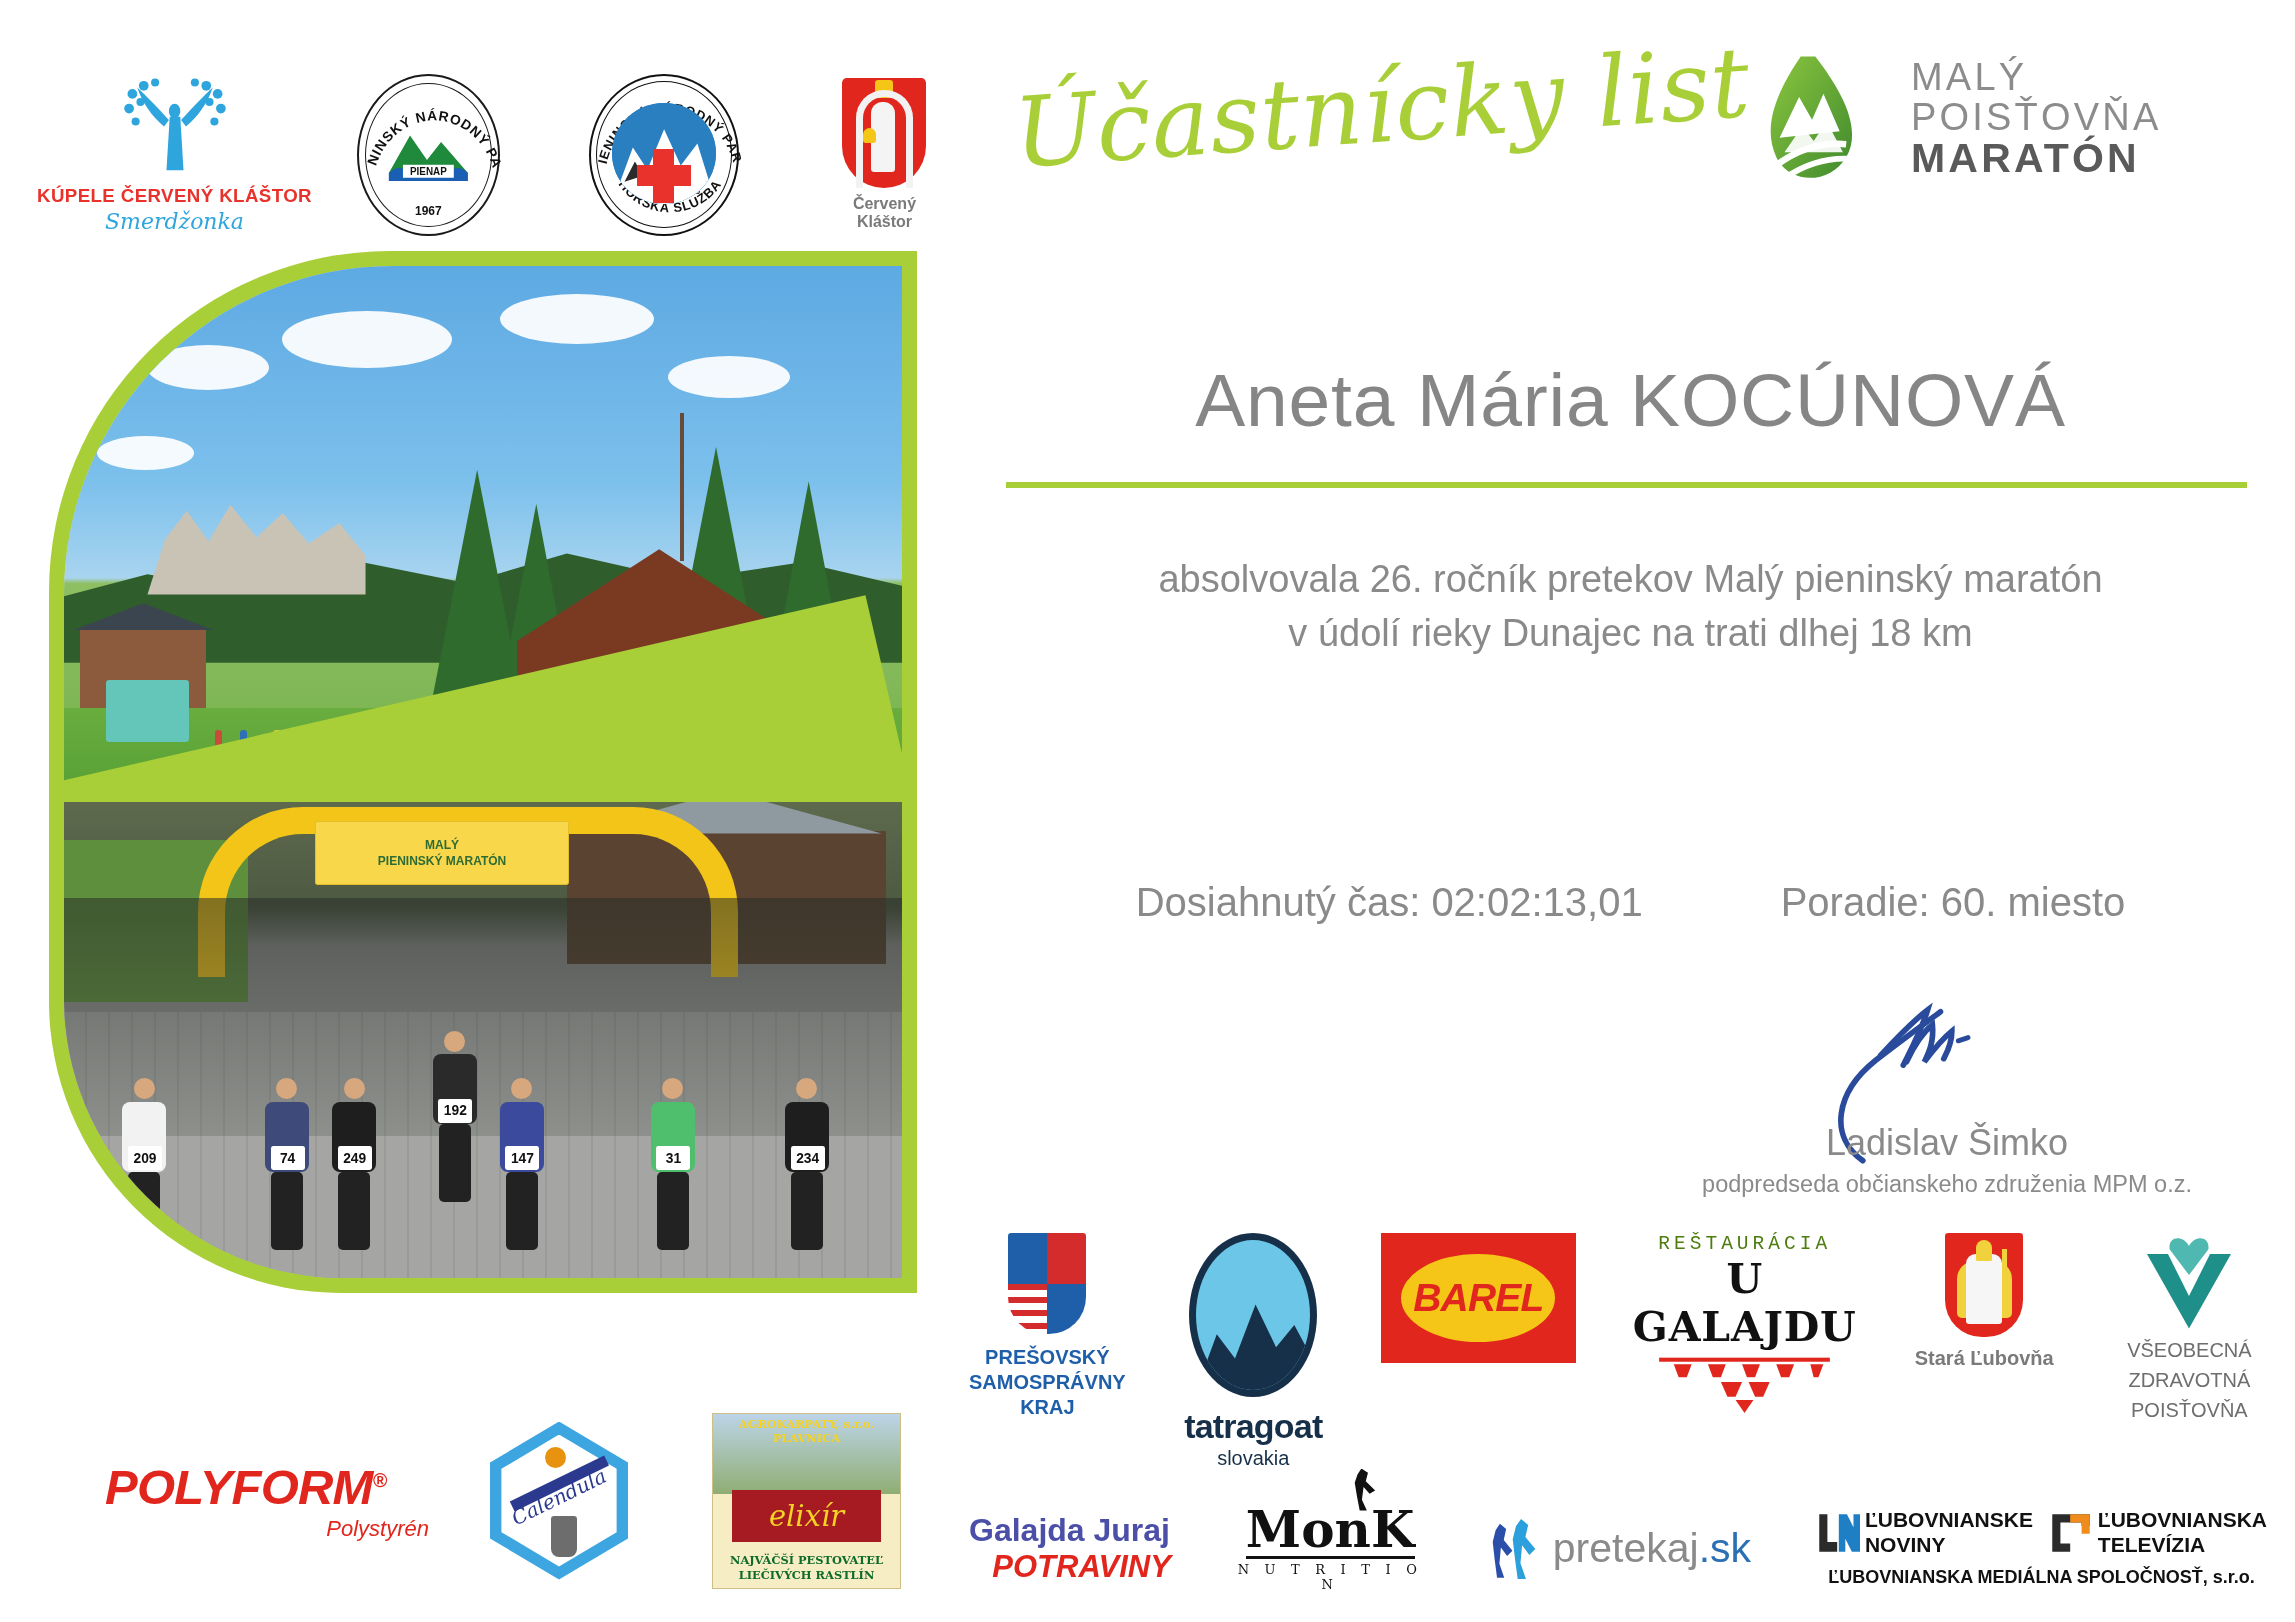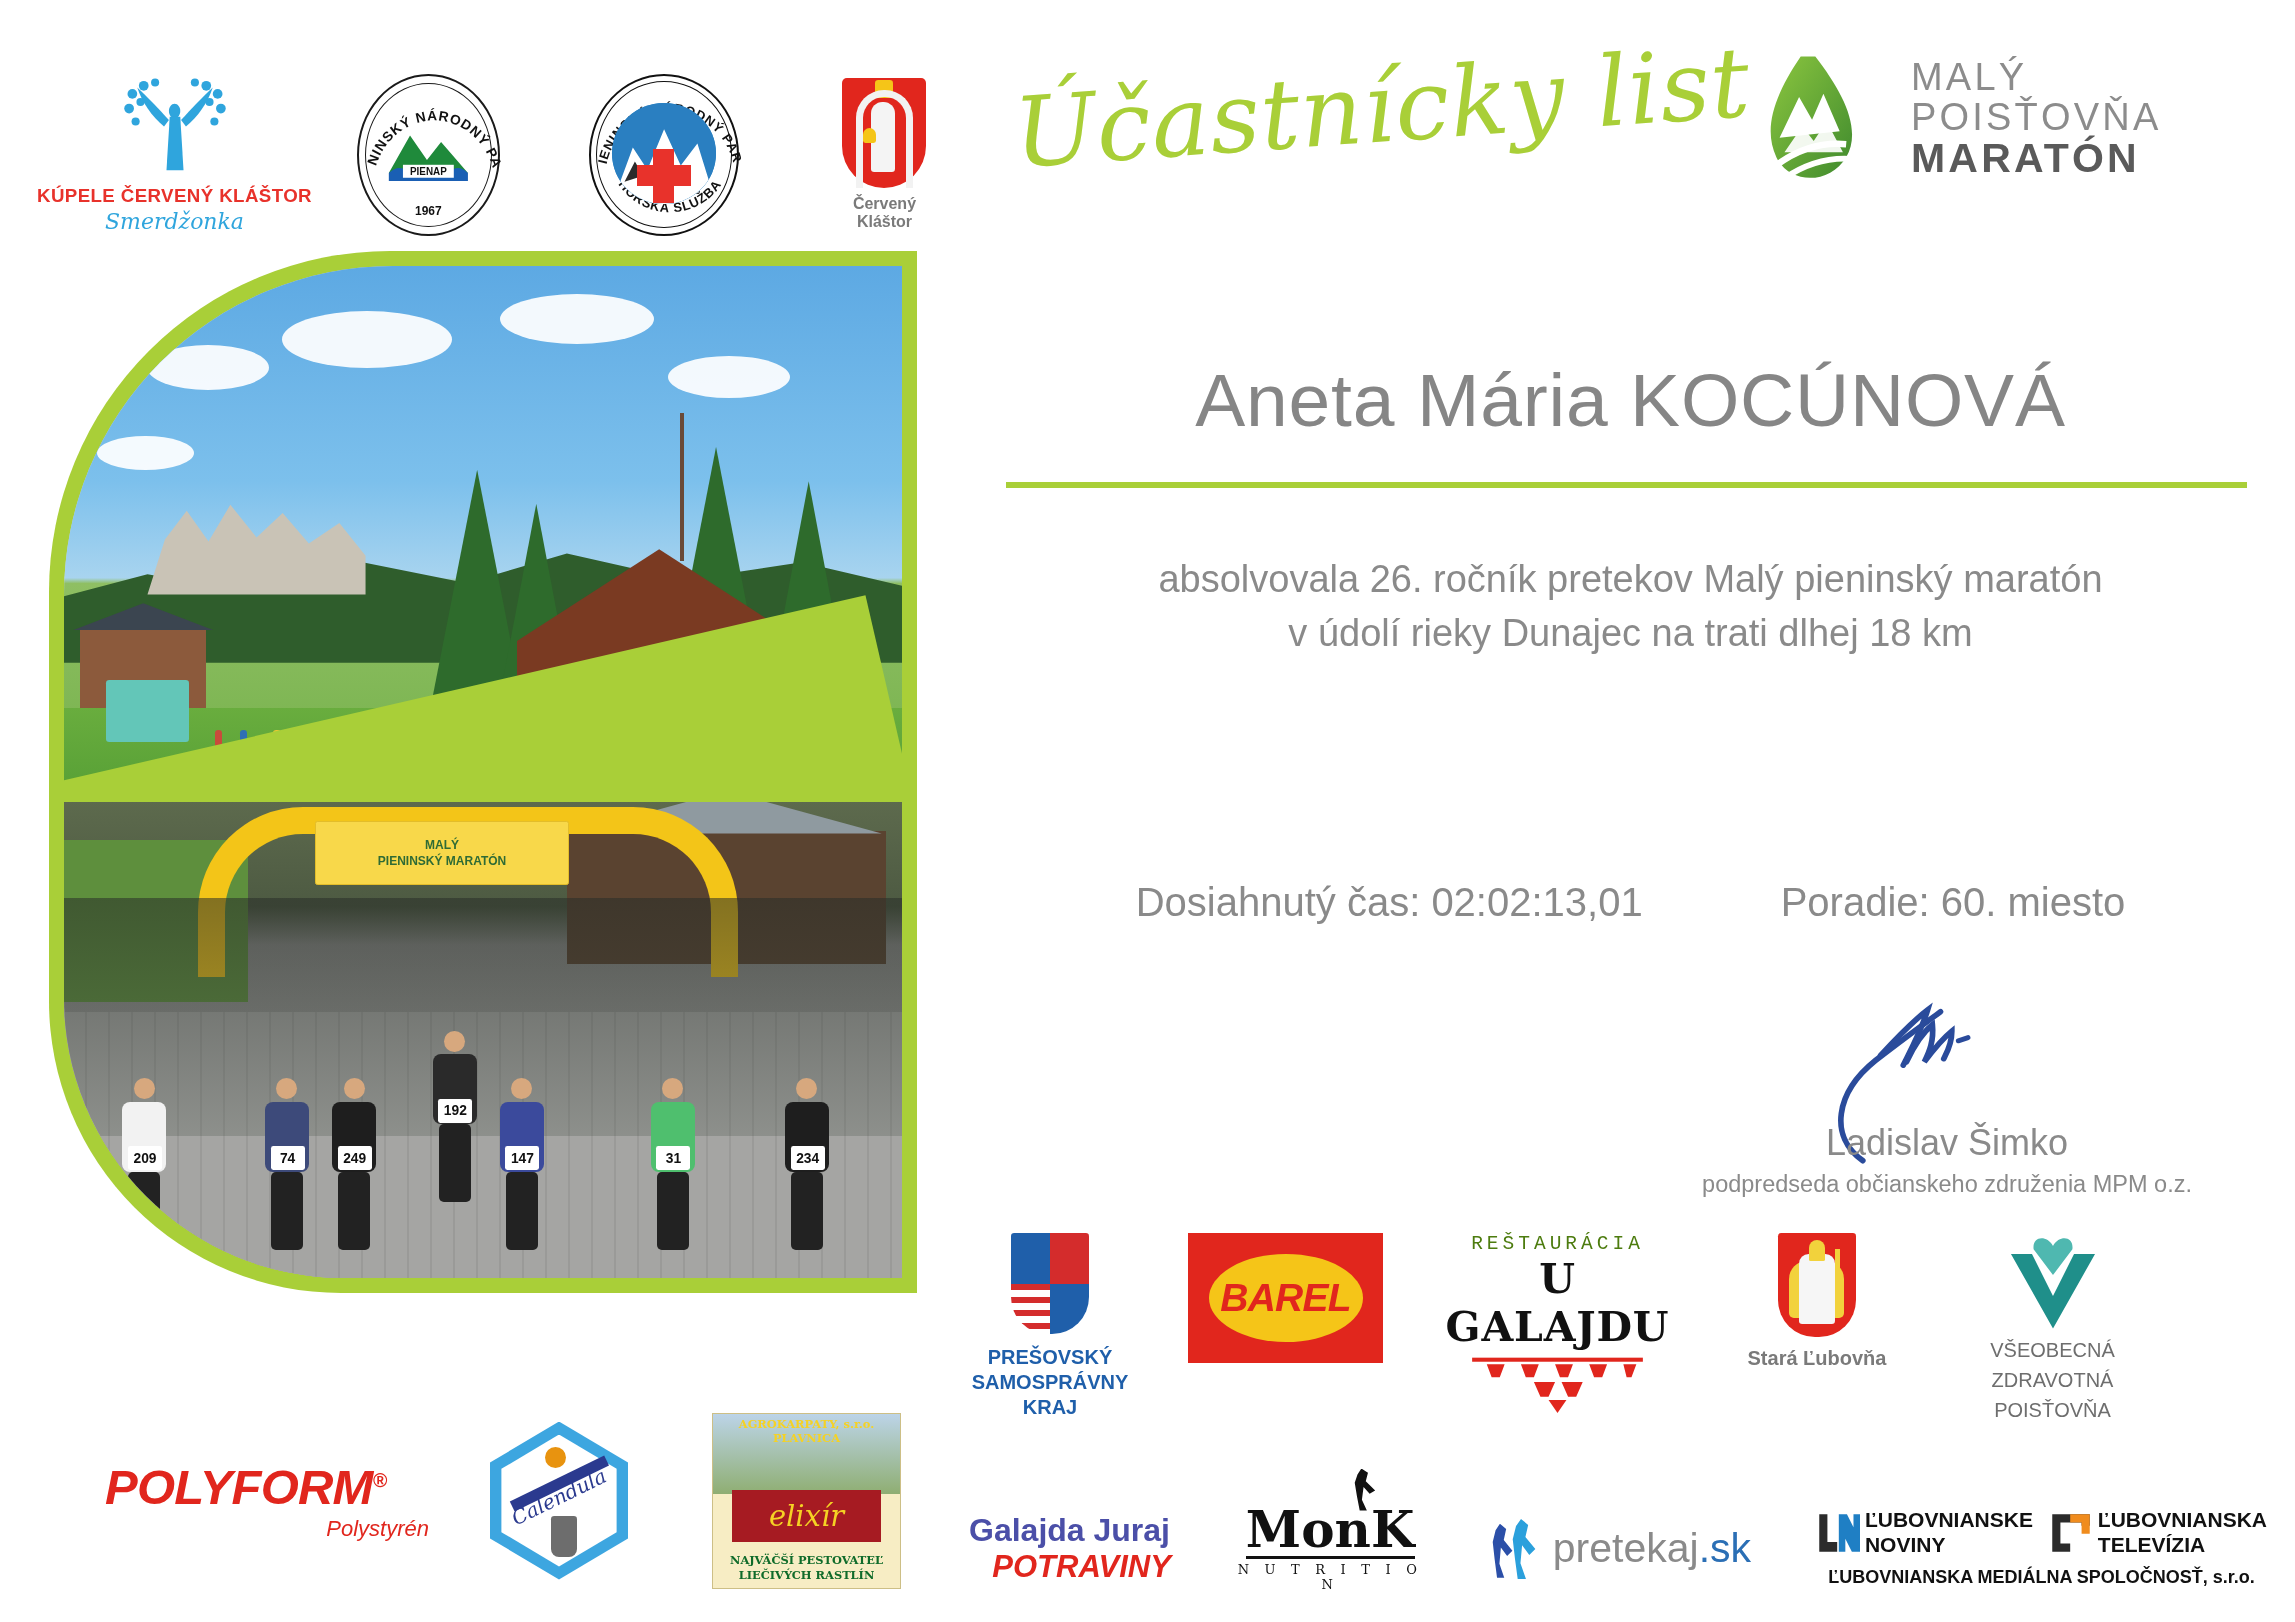--- a/index.html
+++ b/index.html
@@ -503,20 +503,27 @@
         <div class="q1"></div>
           <div class="q2"></div>
           <div class="q3"></div>
           <div class="q4"></div>
       </div>
       <div class="cap" style="white-space:pre-line">PREŠOVSKÝ
 SAMOSPRÁVNY
 KRAJ</div>
     </div>
 
+    <div class="spcell tgoat">
+      <div class="oval">
+          <div class="mt"></div>
+        </div>
+      <div class="n1">tatragoat</div>
+      <div class="n2">slovakia</div>
+    </div>
 
     <div class="spcell">
       <div class="barel">
           <div class="e">
             <span>BAREL</span>
           </div>
         </div>
     </div>
 
     <div class="spcell galajdu">

